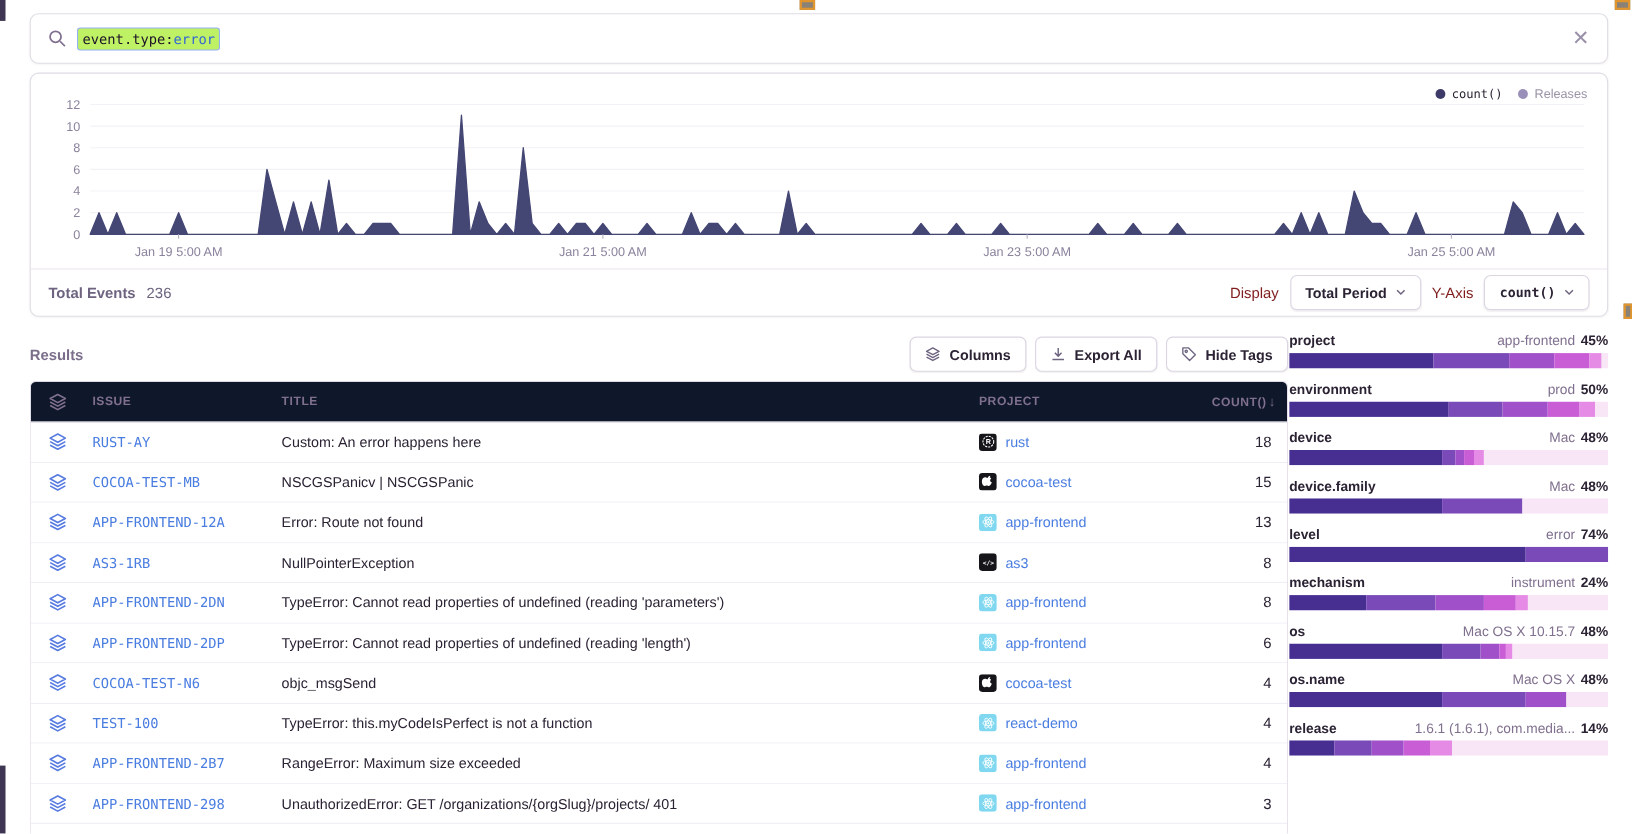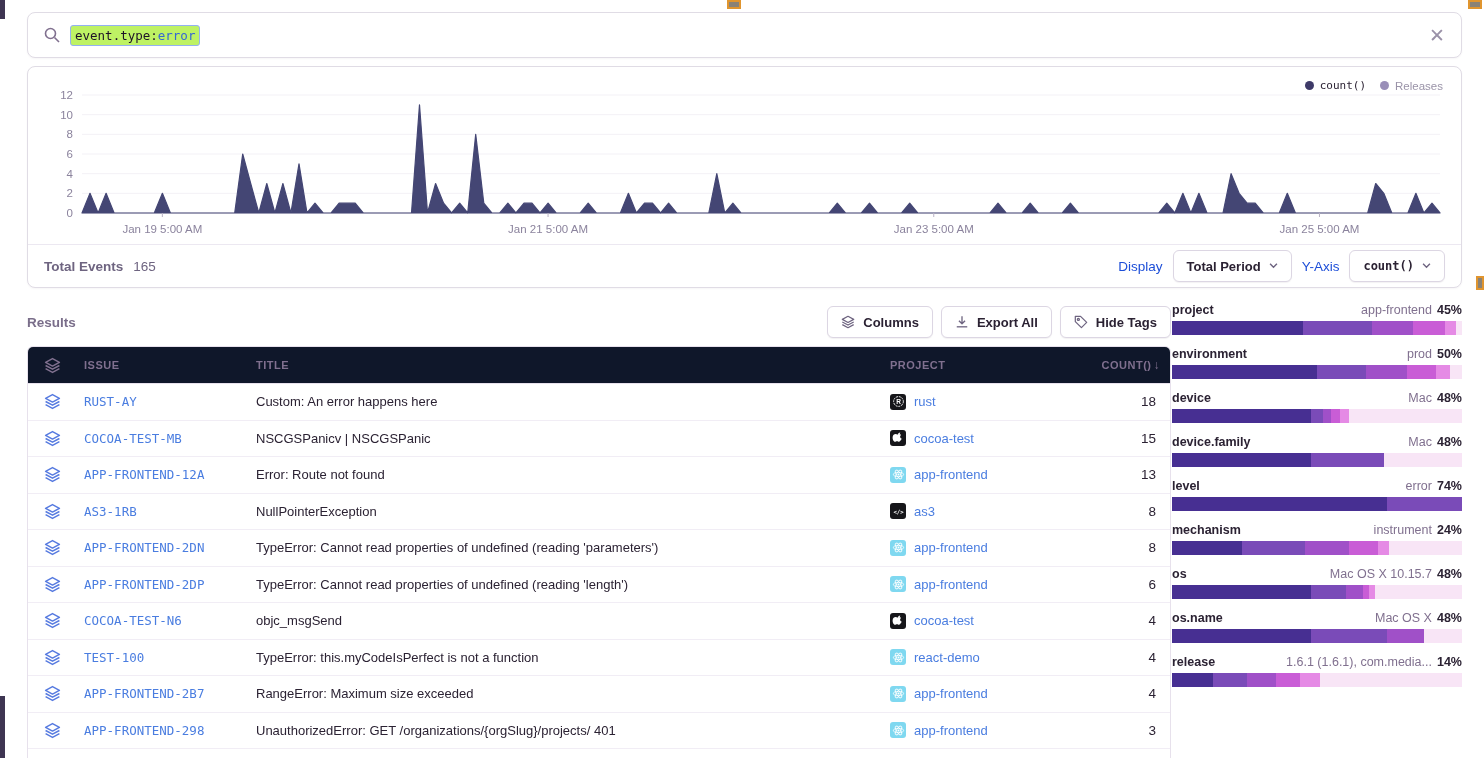--- a/index.html
+++ b/index.html
@@ -30,21 +30,21 @@
   .legend-dot { width:9px; height:9px; border-radius:50%; }
   .legend-count-label { color:#2b2233; font-family:"DejaVu Sans Mono", monospace; font-size:11px; }
   .legend-releases-label { color:#9a93a8; }
   #chart-svg { position:absolute; top:14px; left:14px; }
   #chart-svg text.axis { font-family:"Liberation Sans", sans-serif; font-size:11.5px; fill:#8b839d; }
   .chart-footer { position:absolute; bottom:0; left:0; right:0; height:43px; border-top:1px solid #ece8f1;
     display:flex; align-items:center; padding:0 16px; }
   .total-label { font-weight:bold; color:#6e6480; font-size:13.5px; }
   .total-value { color:#6e6480; font-size:13.5px; margin-left:10px; }
   .footer-right { margin-left:auto; display:flex; align-items:center; gap:10px; }
-  .ctl-label { color:#1d4ed8; font-size:13.5px; font-weight:bold; }
+  .ctl-label { color:#7f1d1d; font-size:13.5px; font-weight:bold; }
   .btn { display:inline-flex; align-items:center; gap:8px; background:#fff; border:1px solid #dcd6e3;
     border-radius:6px; height:32px; padding:0 13px; font-size:13px; font-weight:bold; color:#2b2233;
     box-shadow:0 1px 1px rgba(43,34,51,.06); cursor:pointer; white-space:nowrap; }
   .btn .chev { width:9px; height:6px; }
   .mono { font-family:"DejaVu Sans Mono", monospace; font-size:12px; }
 
   
   .results-area { position:absolute; top:303px; left:27px; width:1144px; }
   .results-head { display:flex; align-items:center; height:38px; }
   .section-heading { font-size:13.5px; font-weight:bold; color:#7a6e8a; }
@@ -138,21 +138,21 @@
         <text class="axis" x="120.35502958579882" y="152" text-anchor="middle">Jan 19 5:00 AM</text>
         <line x1="506.0591715976331" y1="132" x2="506.0591715976331" y2="136" stroke="#b8b1c4"></line>
         <text class="axis" x="506.0591715976331" y="152" text-anchor="middle">Jan 21 5:00 AM</text>
         <line x1="891.7633136094674" y1="132" x2="891.7633136094674" y2="136" stroke="#b8b1c4"></line>
         <text class="axis" x="891.7633136094674" y="152" text-anchor="middle">Jan 23 5:00 AM</text>
         <line x1="1277.4674556213017" y1="132" x2="1277.4674556213017" y2="136" stroke="#b8b1c4"></line>
         <text class="axis" x="1277.4674556213017" y="152" text-anchor="middle">Jan 25 5:00 AM</text>
       </svg>
     <div class="chart-footer">
       <span class="total-label">Total Events</span>
-      <span class="total-value">165</span>
+      <span class="total-value">236</span>
       <div class="footer-right">
         <span class="ctl-label" style="font-weight:normal">Display</span>
         <button class="btn">
           <span>Total Period</span>
           <svg class="chev" viewBox="0 0 10 7">
               <path d="M1 1l4 4 4-4" fill="none" stroke="#6e6480" stroke-width="1.6"></path>
             </svg>
         </button>
         <span class="ctl-label" style="font-weight:normal">Y-Axis</span>
         <button class="btn">

